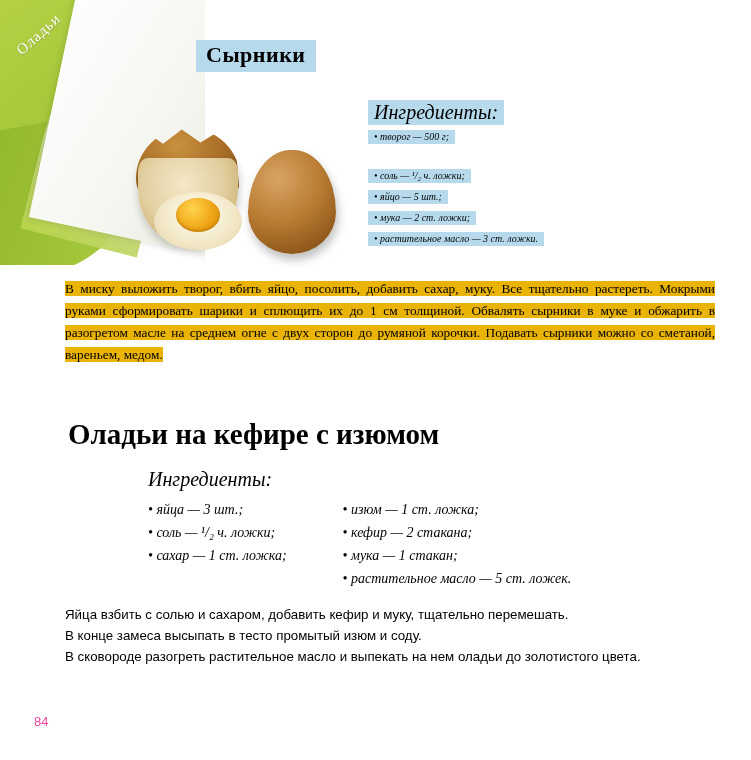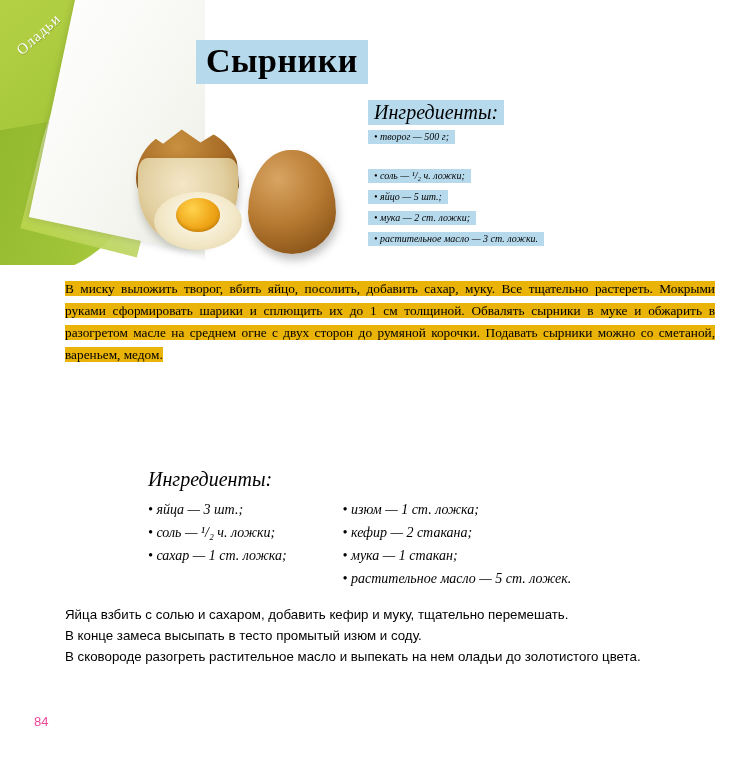--- a/index.html
+++ b/index.html
@@ -86,21 +86,21 @@
     position:absolute; left:38px; top:40px; width:44px; height:34px;
     background:radial-gradient(circle at 38% 32%, #ffd34d 0%, #f0a719 55%, #d98a06 100%);
     border-radius:50%;
     box-shadow:inset 0 -2px 3px rgba(150,90,0,.4);
   }
   
   .title-1 {
     position:absolute; left:196px; top:40px;
     background:#b6d9ec;
     font-family:"Liberation Serif", serif;
-    font-size:34px; font-weight:bold; color:#000;
+    font-size:22px; font-weight:bold; color:#000;
     padding:2px 10px 4px 10px;
     letter-spacing:.5px;
   }
   .ing-heading-1 {
     position:absolute; left:368px; top:100px;
     background:#b6d9ec;
     font-family:"Liberation Serif", serif;
     font-style:italic; font-size:20px; color:#000;
     padding:1px 6px;
   }
@@ -192,20 +192,21 @@
       <li class="bullet">яйцо — 5 шт.;</li><br>
       <li class="bullet">мука — 2 ст. ложки;</li><br>
       <li class="bullet">растительное масло — 3 ст. ложки.</li>
     </ul>
   </div>
 
   <div class="para-1">
     <span class="hl">В миску выложить творог, вбить яйцо, посолить, добавить сахар, муку. Все тщательно растереть. Мокрыми руками сформировать шарики и сплющить их до 1 см толщиной. Обвалять сырники в муке и обжарить в разогретом масле на среднем огне с двух сторон до румяной корочки. Подавать сырники можно со сметаной, вареньем, медом.</span>
   </div>
 
+  <div class="title-2">Оладьи на кефире с изюмом</div>
   <div class="ing-heading-2">Ингредиенты:</div>
 
   <div class="ing-cols">
     <ul>
       <li class="bullet">яйца — 3 шт.;</li>
       <li class="bullet">соль — ¹/₂ ч. ложки;</li>
       <li class="bullet">сахар — 1 ст. ложка;</li>
     </ul>
     <ul>
       <li class="bullet">изюм — 1 ст. ложка;</li>

